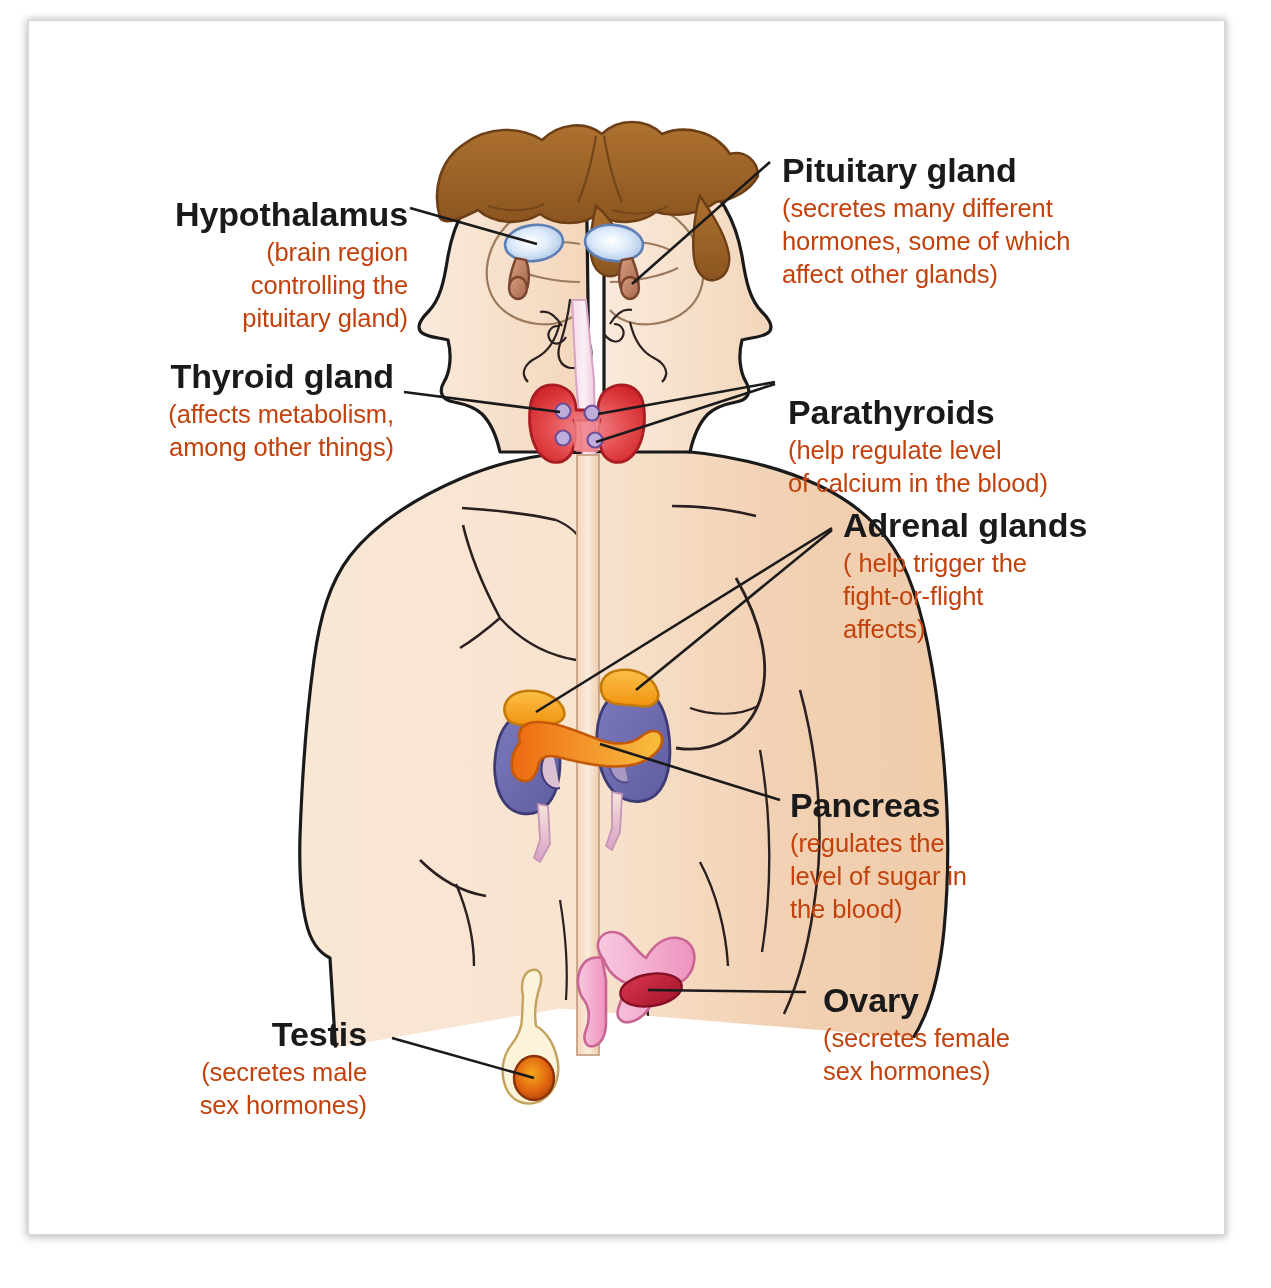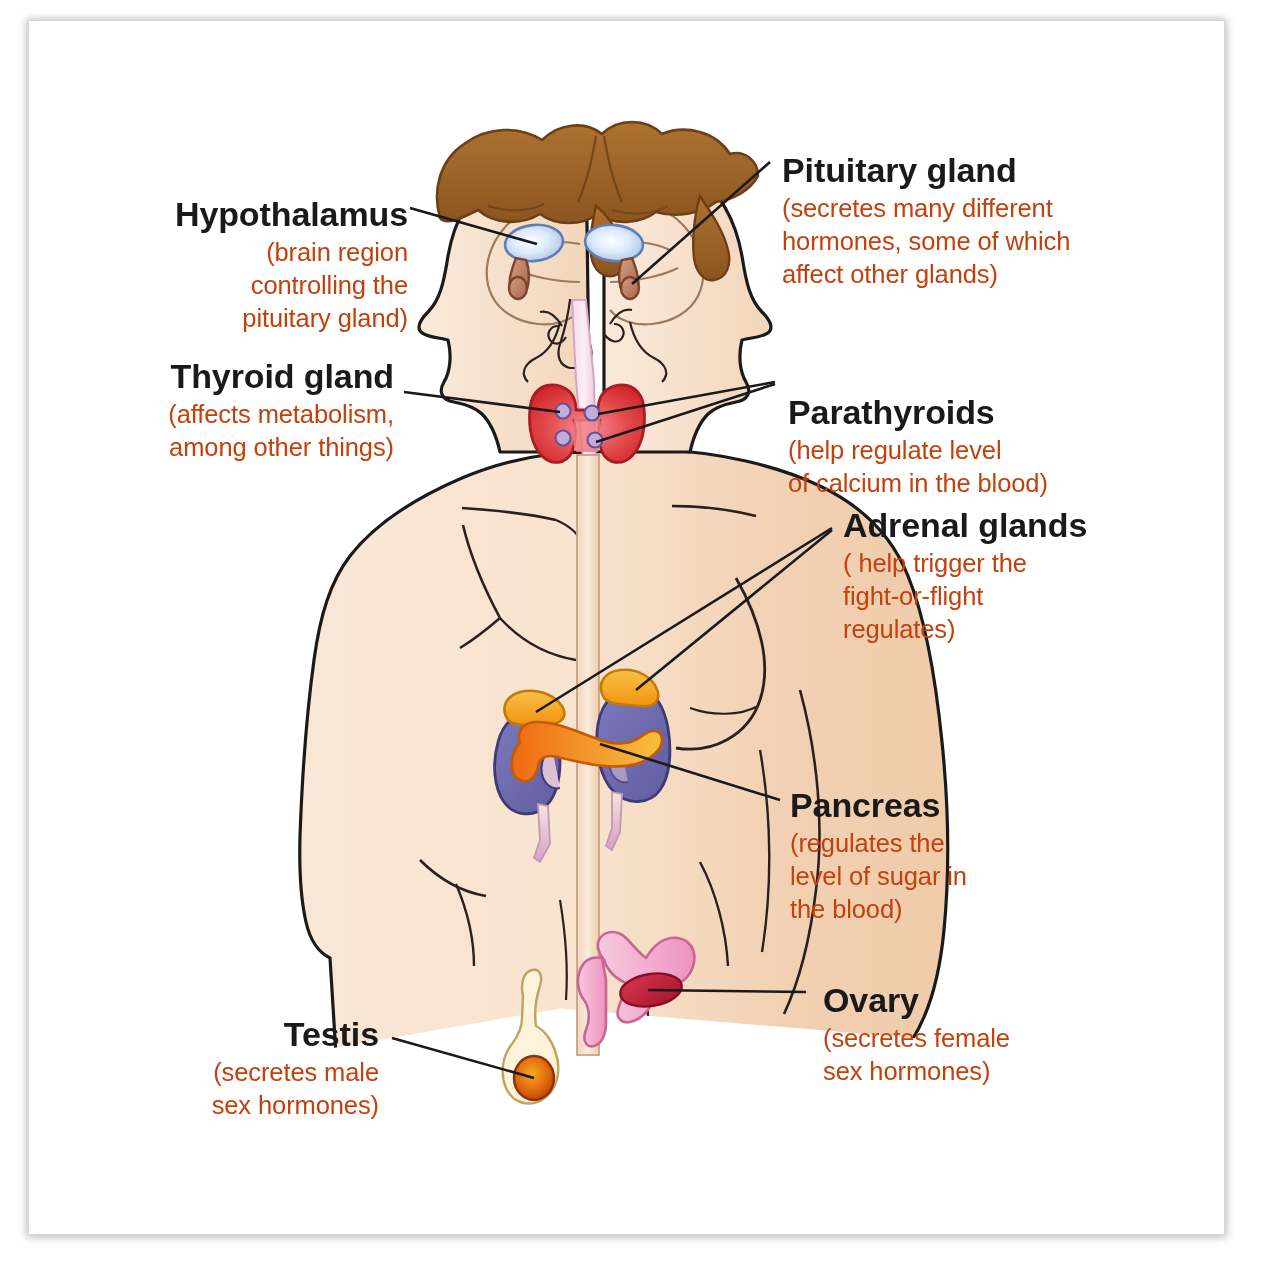--- a/index.html
+++ b/index.html
@@ -398,35 +398,35 @@
 <div class="lbl right" style="left:788px;top:362px;width:330px;margin-top:28px;">
   <div class="ttl">Parathyroids</div>
   <div class="dsc">(help regulate level</div>
   <div class="dsc">of calcium in the blood)</div>
 </div>
 
 <div class="lbl right" style="left:843px;top:503px;width:300px;">
   <div class="ttl">Adrenal glands</div>
   <div class="dsc">( help trigger the</div>
   <div class="dsc">fight-or-flight</div>
-  <div class="dsc">regulates)</div>
+  <div class="dsc">affects)</div>
 </div>
 
 <div class="lbl right" style="left:790px;top:783px;width:280px;">
   <div class="ttl">Pancreas</div>
   <div class="dsc">(regulates the</div>
   <div class="dsc">level of sugar in</div>
   <div class="dsc">the blood)</div>
 </div>
 
 <div class="lbl right" style="left:823px;top:978px;width:270px;">
   <div class="ttl">Ovary</div>
   <div class="dsc">(secretes female</div>
   <div class="dsc">sex hormones)</div>
 </div>
 
-<div class="lbl rightal" style="left:132px;top:1012px;width:247px;">
+<div class="lbl rightal" style="left:120px;top:1012px;width:247px;">
   <div class="ttl">Testis</div>
   <div class="dsc">(secretes male</div>
   <div class="dsc">sex hormones)</div>
 </div>
 
 </div>
 
 </body></html>

